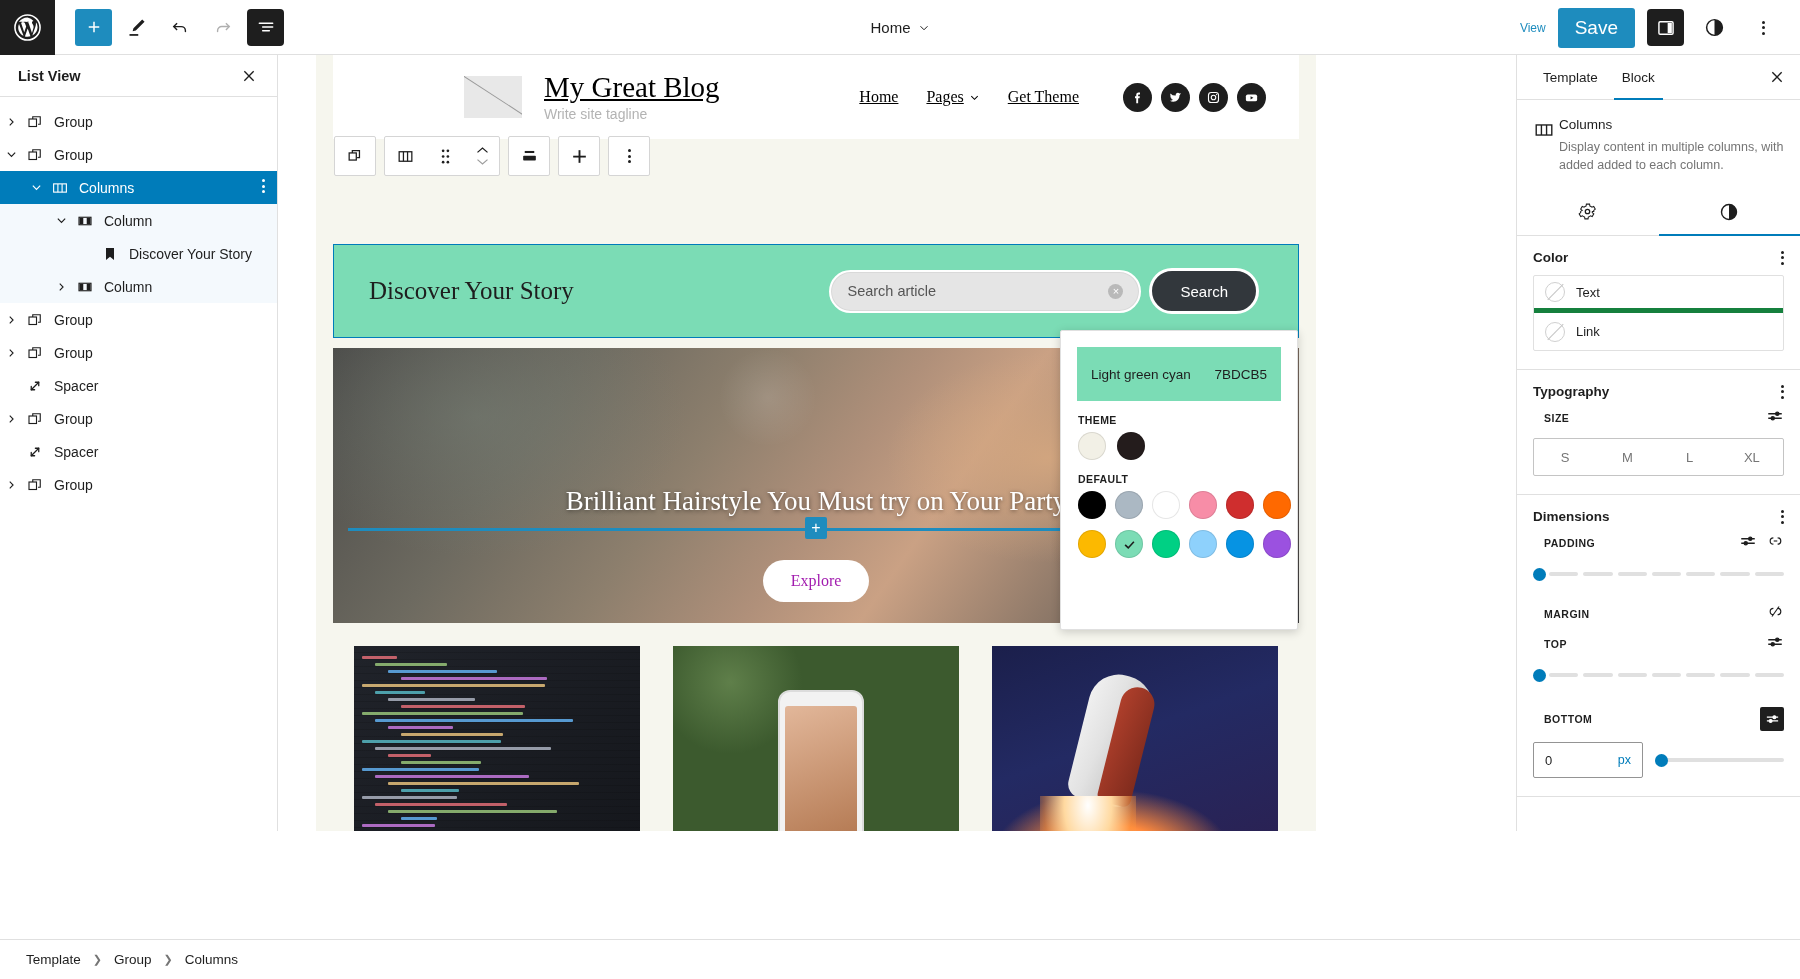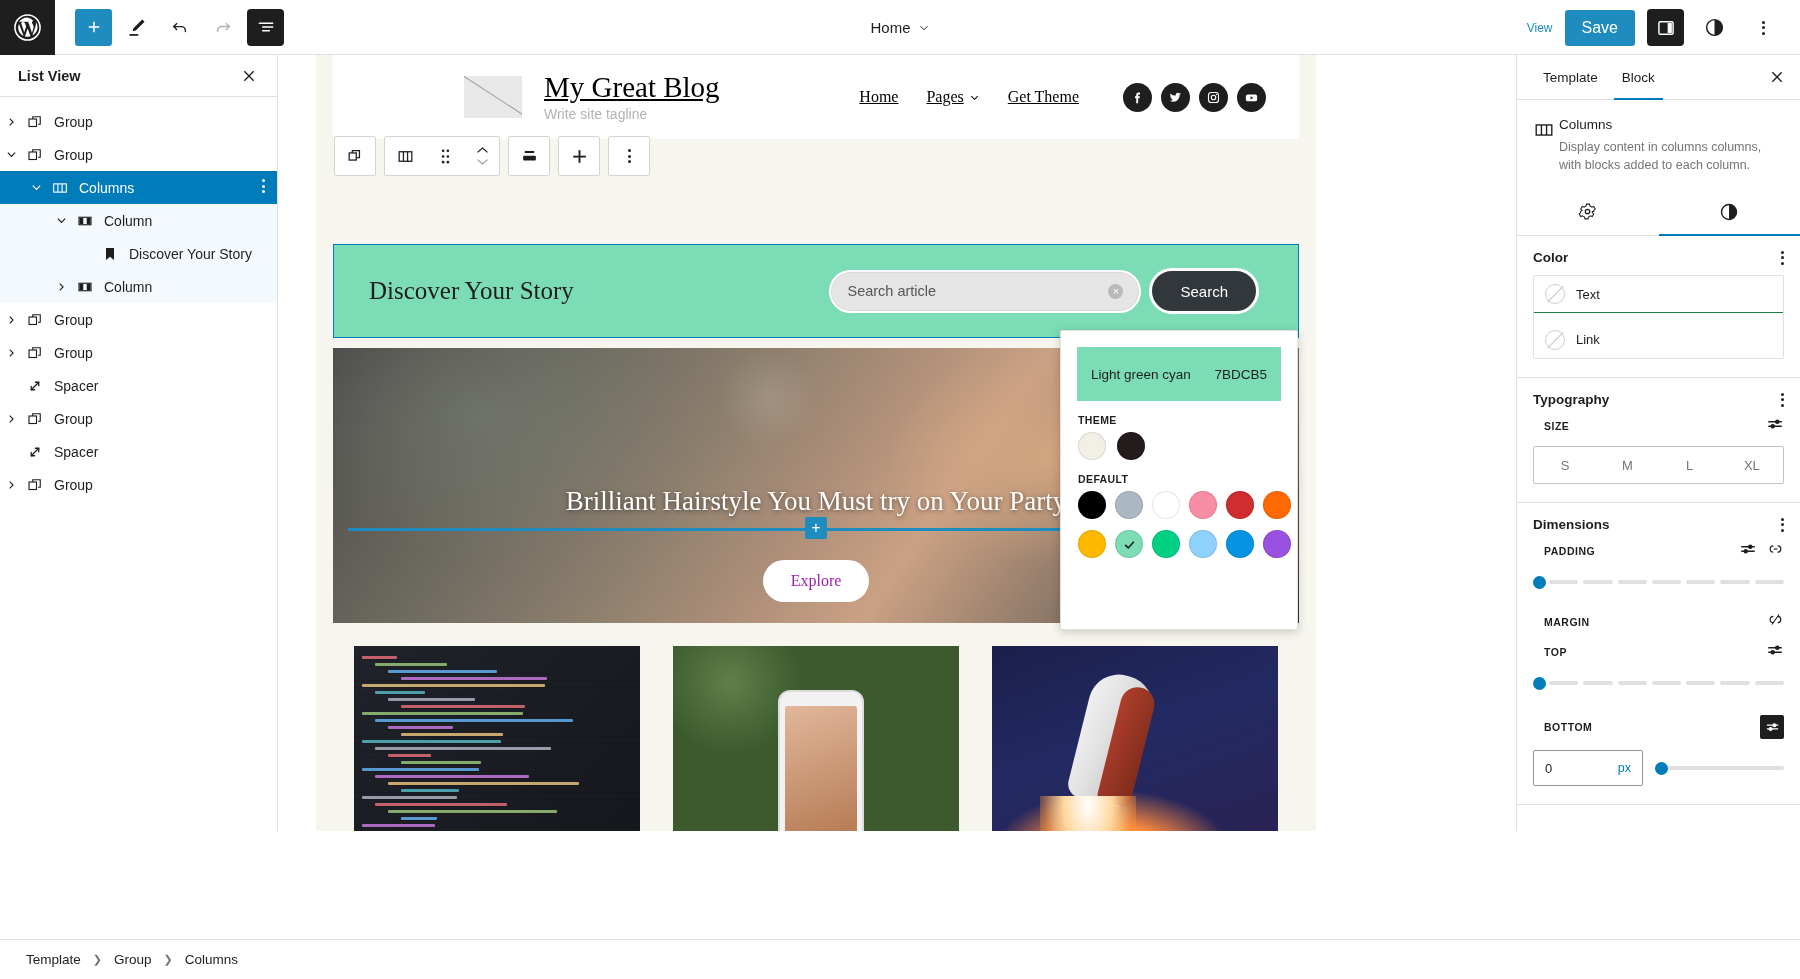--- a/index.html
+++ b/index.html
@@ -37,21 +37,21 @@
   .doc-title {
     display: flex; align-items: center; gap: 7px;
     font-size: 15px; color: #1e1e1e; pointer-events: auto; cursor: pointer;
   }
   .topbar-right {
     position: absolute; right: 18px; top: 0; height: 55px;
     display: flex; align-items: center; gap: 12px;
   }
   .view-link { font-size: 12px; color: #1e8cbe; cursor: pointer; }
   .save-btn {
-    background: #1e8cbe; color: #fff; font-size: 16px;
+    background: #1e8cbe; color: #fff; font-size: 19px;
     border: none; border-radius: 3px; padding: 9px 17px; cursor: pointer;
     font-family: inherit;
   }
 
   
   .listview {
     position: absolute; left: 0; top: 55px; width: 278px; height: 776px;
     background: #fff; border-right: 1px solid #e0e0e0;
   }
   .lv-header {
@@ -310,23 +310,23 @@
     content: ""; position: absolute; left: 0; right: 0; bottom: -1px; height: 2px; background: #007cba;
   }
   .panel { border-bottom: 1px solid #e0e0e0; padding: 14px 16px 18px 16px; }
   .panel-head {
     display: flex; align-items: center; justify-content: space-between; margin-bottom: 10px;
   }
   .panel-title { font-size: 13.5px; font-weight: bold; color: #1e1e1e; }
   .color-list { border: 1px solid #e0e0e0; border-radius: 2px; }
   .color-row {
     display: flex; align-items: center; height: 37px; padding-left: 11px; cursor: pointer;
-    border-bottom: 1px solid #15803d;
-  }
-  .color-row:last-child { border-bottom: none; margin-top: 8px; }
+    border-bottom: 5px solid #15803d;
+  }
+  .color-row:last-child { border-bottom: none; }
   .color-row.active { background: #f0f0f0; }
   .swatch-circle {
     width: 20px; height: 20px; border-radius: 50%; border: 1px solid #d0d0d0;
     margin-right: 11px; position: relative; flex: none;
   }
   .swatch-circle.empty:after {
     content: ""; position: absolute; left: 50%; top: -2px; width: 1px; height: 22px;
     background: #c5c5c5; transform: rotate(45deg);
   }
   .color-label { font-size: 13px; color: #1e1e1e; }
@@ -844,21 +844,21 @@
 
     <div class="rb-blockinfo">
       <div class="rb-bi-icon">
         <svg width="22" height="22" viewBox="0 0 24 24" fill="none" stroke="#1e1e1e" stroke-width="1.5">
           <rect x="3.5" y="6.5" width="17" height="11"></rect>
             <path d="M9.2 6.5v11M14.8 6.5v11"></path>
         </svg>
       </div>
       <div>
         <div class="rb-bi-title">Columns</div>
-        <div class="rb-bi-desc">Display content in columns columns, with blocks added to each column.</div>
+        <div class="rb-bi-desc">Display content in multiple columns, with added added to each column.</div>
       </div>
     </div>
 
     <div class="rb-iconrow">
       <div class="rb-icontab">
         <svg width="19" height="19" viewBox="0 0 24 24" fill="#1e1e1e">
           <path d="M12 8.4a3.6 3.6 0 100 7.2 3.6 3.6 0 000-7.2zm0 5.6a2 2 0 110-4 2 2 0 010 4z"></path>
           <path d="M20 12c0-.5-.05-1-.15-1.45l2-1.5-2-3.4-2.35.95a7.8 7.8 0 00-2.5-1.45L14.6 2.7h-4l-.4 2.45c-.9.3-1.75.8-2.5 1.45L5.35 5.65l-2 3.4 2 1.5A7.6 7.6 0 003.3 12c0 .5.05 1 .15 1.45l-2 1.5 2 3.4 2.35-.95c.75.65 1.6 1.15 2.5 1.45l.4 2.45h4l.4-2.45c.9-.3 1.75-.8 2.5-1.45l2.35.95 2-3.4-2-1.5c.1-.45.15-.95.15-1.45z" fill="none" stroke="#1e1e1e" stroke-width="1.3"></path>
         </svg>
       </div>

